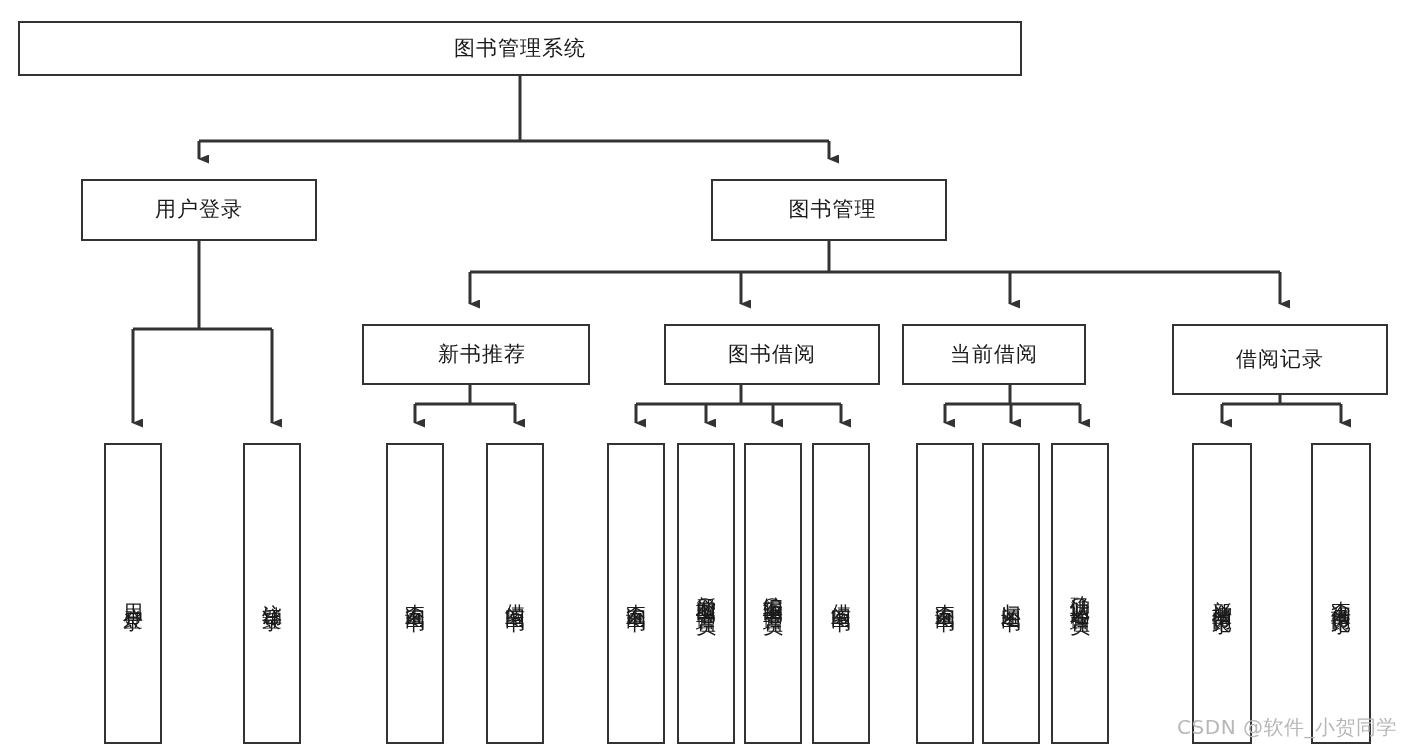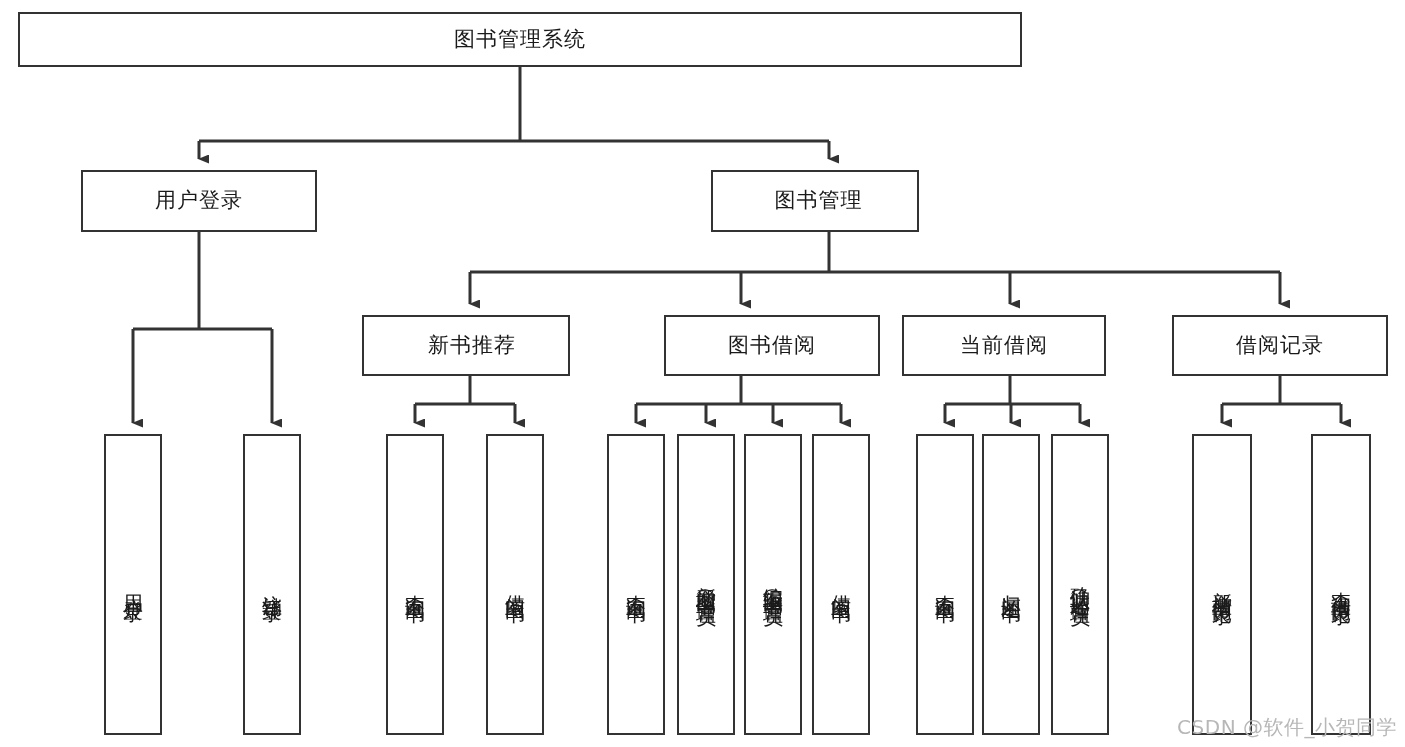--- a/index.html
+++ b/index.html
@@ -29,20 +29,21 @@
   }
   .node {
     position: absolute;
     box-sizing: border-box;
     border: 2px solid #333333;
     background: #ffffff;
     display: flex;
     align-items: center;
     justify-content: center;
     color: #1a1a1a;
+    margin-top: 9px;
   }
   .node.horizontal {
     font-size: 21px;
     line-height: 1.2;
     letter-spacing: 1px;
     text-align: center;
   }
   .node.vertical {
     writing-mode: vertical-rl;
     text-orientation: upright;
@@ -116,33 +117,33 @@
       </g>
   </svg>
 
   <div id="nodes-container">
       <div class="node horizontal" id="node-root" style="left: 18px; top: 12px; width: 1004px; height: 55px; border-color: rgb(51, 51, 51); background: rgb(255, 255, 255); color: rgb(26, 26, 26);">
         <span class="htext">图书管理系统</span>
       </div>
       <div class="node horizontal" id="node-user-login" style="left: 81px; top: 170px; width: 236px; height: 62px; border-color: rgb(51, 51, 51); background: rgb(255, 255, 255); color: rgb(26, 26, 26);">
         <span class="htext">用户登录</span>
       </div>
-      <div class="node horizontal" id="node-book-manage" style="left: 711px; top: 170px; width: 208px; height: 62px; border-color: rgb(51, 51, 51); background: rgb(255, 255, 255); color: rgb(26, 26, 26); padding-left: 7px;">
+      <div class="node horizontal" id="node-book-manage" style="left: 711px; top: 170px; width: 236px; height: 62px; border-color: rgb(51, 51, 51); background: rgb(255, 255, 255); color: rgb(26, 26, 26); padding-left: 7px;">
         <span class="htext">图书管理</span>
       </div>
-      <div class="node horizontal" id="node-new-book-rec" style="left: 362px; top: 315px; width: 208px; height: 61px; border-color: rgb(51, 51, 51); background: rgb(255, 255, 255); color: rgb(26, 26, 26); padding-left: 12px;">
+      <div class="node horizontal" id="node-new-book-rec" style="left: 362px; top: 315px; width: 228px; height: 61px; border-color: rgb(51, 51, 51); background: rgb(255, 255, 255); color: rgb(26, 26, 26); padding-left: 12px;">
         <span class="htext">新书推荐</span>
       </div>
       <div class="node horizontal" id="node-book-borrow" style="left: 664px; top: 315px; width: 216px; height: 61px; border-color: rgb(51, 51, 51); background: rgb(255, 255, 255); color: rgb(26, 26, 26);">
         <span class="htext">图书借阅</span>
       </div>
-      <div class="node horizontal" id="node-current-borrow" style="left: 902px; top: 315px; width: 204px; height: 61px; border-color: rgb(51, 51, 51); background: rgb(255, 255, 255); color: rgb(26, 26, 26); justify-content: center;">
+      <div class="node horizontal" id="node-current-borrow" style="left: 902px; top: 315px; width: 184px; height: 61px; border-color: rgb(51, 51, 51); background: rgb(255, 255, 255); color: rgb(26, 26, 26); justify-content: center;">
         <span class="htext">当前借阅</span>
       </div>
-      <div class="node horizontal" id="node-borrow-record" style="left: 1172px; top: 315px; width: 216px; height: 61px; border-color: rgb(51, 51, 51); background: rgb(255, 255, 255); color: rgb(26, 26, 26);">
+      <div class="node horizontal" id="node-borrow-record" style="left: 1172px; top: 315px; width: 216px; height: 71px; border-color: rgb(51, 51, 51); background: rgb(255, 255, 255); color: rgb(26, 26, 26);">
         <span class="htext">借阅记录</span>
       </div>
       <div class="node vertical" id="node-leaf-user-login" style="left: 104px; top: 434px; width: 58px; height: 301px; border-color: rgb(51, 51, 51); background: rgb(255, 255, 255); color: rgb(26, 26, 26);">
         <span class="vtext">用户登录</span>
       </div>
       <div class="node vertical" id="node-leaf-logout" style="left: 243px; top: 434px; width: 58px; height: 301px; border-color: rgb(51, 51, 51); background: rgb(255, 255, 255); color: rgb(26, 26, 26);">
         <span class="vtext">注销登录</span>
       </div>
       <div class="node vertical" id="node-leaf-query-book-1" style="left: 386px; top: 434px; width: 58px; height: 301px; border-color: rgb(51, 51, 51); background: rgb(255, 255, 255); color: rgb(26, 26, 26);">
         <span class="vtext">查询图书</span>

